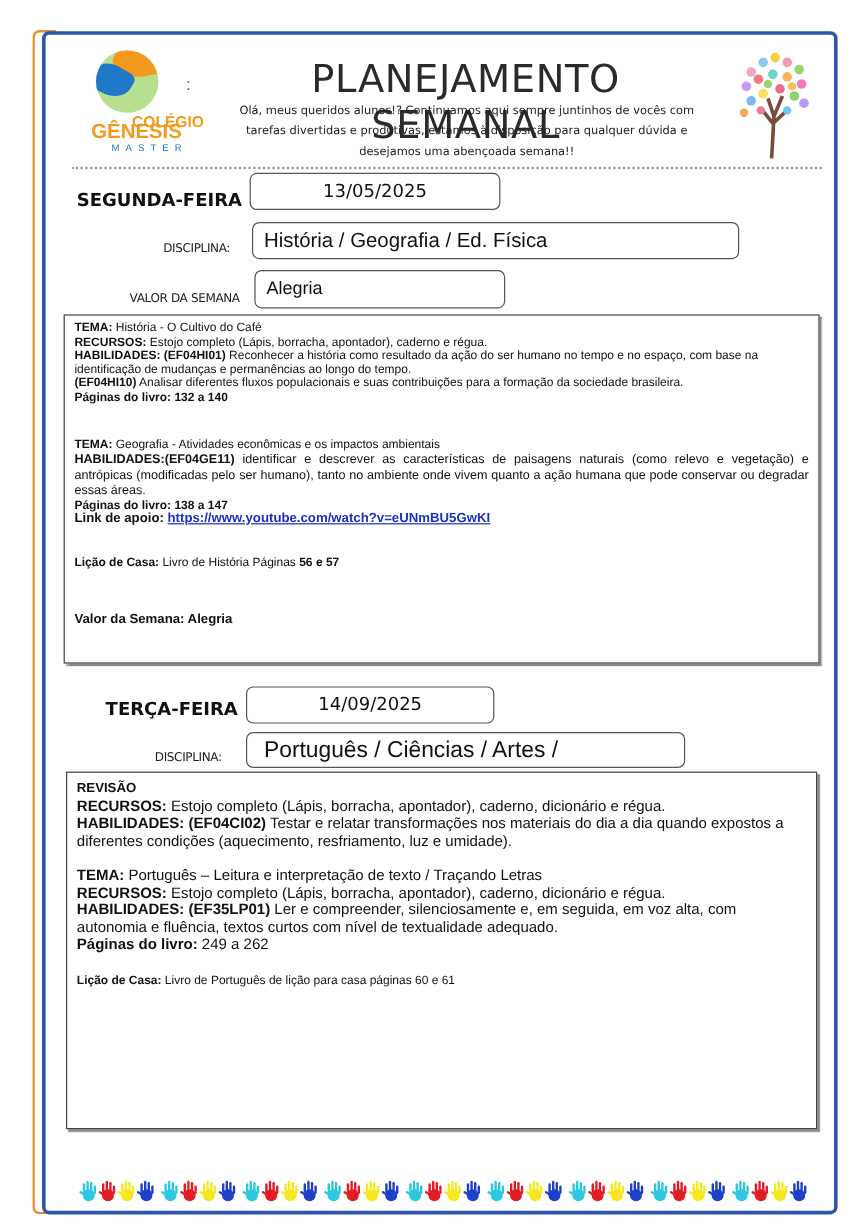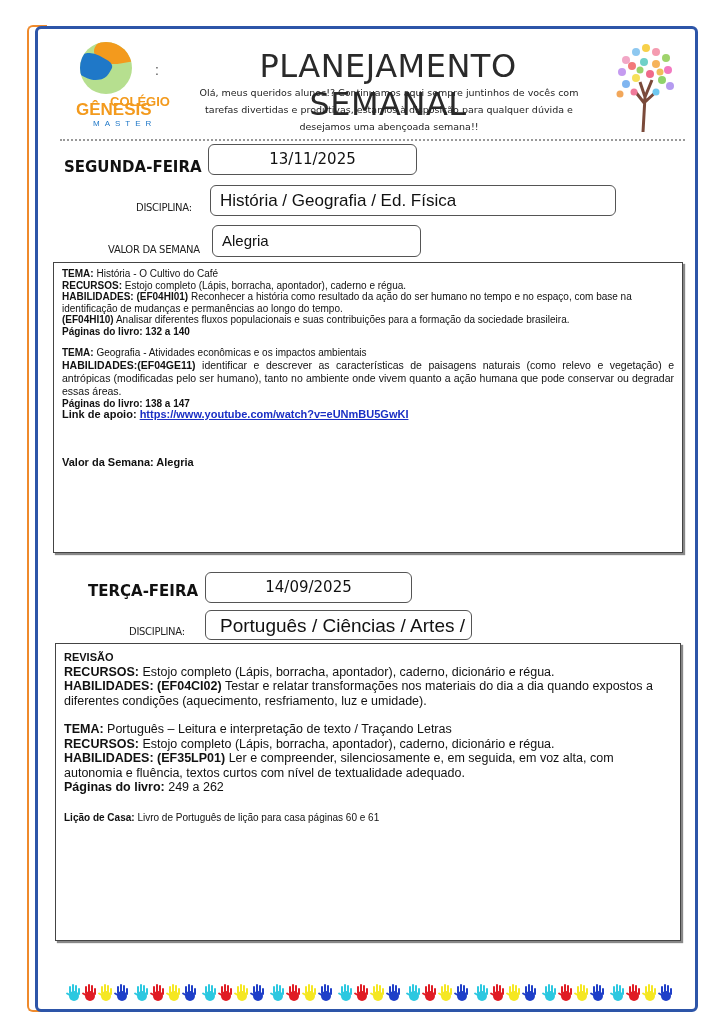--- a/index.html
+++ b/index.html
@@ -84,57 +84,58 @@
       <circle cx="22" cy="50" r="3.5" fill="#f07a9a"></circle>
     <circle cx="28" cy="28" r="3.5" fill="#9bd36b"></circle>
       <circle cx="48" cy="30" r="3.5" fill="#f0c05a"></circle>
   </g>
 </svg>
 
 <div class="dotted"></div>
 
 <span class="day-label" style="left:64px; top:158px;">SEGUNDA-FEIRA</span>
 <div class="box" style="left:208px; top:144px; width:209px; height:31px;">
-  <span class="box-text" style="left:0; right:0; text-align:center; top:5px; font-family:'DejaVu Sans', sans-serif; font-size:15px;">13/11/2025</span>
+  <span class="box-text" style="left:0; right:0; text-align:center; top:5px; font-family:'DejaVu Sans', sans-serif; font-size:15px;">13/05/2025</span>
 </div>
 
 <span class="field-label" style="left:136px; top:202px;">DISCIPLINA:</span>
 <div class="box" style="left:210px; top:185px; width:406px; height:31px;">
   <span class="box-text" style="left:9px; top:5px; font-size:17px;">História / Geografia / Ed. Física</span>
 </div>
 
 <span class="field-label" style="left:108px; top:244px;">VALOR DA SEMANA</span>
 <div class="box" style="left:212px; top:225px; width:209px; height:32px;">
   <span class="box-text" style="left:9px; top:6px; font-size:15px;">Alegria</span>
 </div>
 
 <div class="content c1" style="left:53px; top:262px; width:630px; height:291px; padding:5px 8px;">
   <p><b>TEMA:</b> <span>História - O Cultivo do Café</span></p>
   <p><b>RECURSOS:</b> <span>Estojo completo (Lápis, borracha, apontador), caderno e régua.</span></p>
   <p><b>HABILIDADES:</b> <b>(EF04HI01)</b> <span>Reconhecer a história como resultado da ação do ser humano no tempo e no espaço, com base na identificação de mudanças e permanências ao longo do tempo.</span></p>
   <p><b>(EF04HI10)</b> <span>Analisar diferentes fluxos populacionais e suas contribuições para a formação da sociedade brasileira.</span></p>
   <p><b>Páginas do livro:</b> <b>132 a 140</b></p>
 
-  <p style="margin-top:10px;"><b>TEMA:</b> <span>Geografia - Atividades econômicas e  os impactos ambientais</span></p>
+  <p style="margin-top:28px;"><b>TEMA:</b> <span>Geografia - Atividades econômicas e  os impactos ambientais</span></p>
   <p style="text-align:justify; line-height:13px; font-size:10.5px;"><b>HABILIDADES:(EF04GE11)</b> <span>identificar e descrever as características de paisagens naturais (como relevo e vegetação) e antrópicas (modificadas pelo ser humano), tanto no ambiente onde vivem quanto a ação humana que pode conservar ou degradar essas áreas.</span></p>
   <p><b>Páginas do livro:</b> <b>138 a 147</b></p>
 
   <p style="font-size:11px;"><b>Link de apoio:</b> <a class="link" href="#">https://www.youtube.com/watch?v=eUNmBU5GwKI</a></p>
 
+  <p style="margin-top:25px;"><b>Lição de Casa:</b> <span>Livro de História Páginas</span> <b>56 e 57</b></p>
 
   <p style="margin-top:36px; font-size:11px; font-weight:bold;">Valor da Semana: Alegria</p>
 </div>
 
 <span class="day-label" style="left:88px; top:582px;">TERÇA-FEIRA</span>
 <div class="box" style="left:205px; top:572px; width:207px; height:31px;">
   <span class="box-text" style="left:0; right:0; text-align:center; top:5px; font-family:'DejaVu Sans', sans-serif; font-size:15px;">14/09/2025</span>
 </div>
 
 <span class="field-label" style="left:129px; top:626px;">DISCIPLINA:</span>
-<div class="box" style="left:205px; top:610px; width:267px; height:30px;">
+<div class="box" style="left:205px; top:610px; width:366px; height:30px;">
   <span class="box-text" style="left:14px; top:4px; font-size:19px;">Português / Ciências / Artes /</span>
 </div>
 
 <div class="content c2" style="left:55px; top:643px; width:626px; height:298px; padding:6px 8px;">
   <p style="font-size:11px; font-weight:bold;">REVISÃO</p>
 
   <p><b>RECURSOS:</b> <span>Estojo completo (Lápis, borracha, apontador), caderno, dicionário e régua.</span></p>
   <p><b>HABILIDADES: (EF04CI02)</b> <span>Testar e relatar transformações nos materiais do dia a dia quando expostos a diferentes condições (aquecimento, resfriamento, luz e umidade).</span></p>
 
   <p style="margin-top:14px;"><b>TEMA:</b> <span>Português – Leitura e interpretação de texto / Traçando Letras</span></p>

